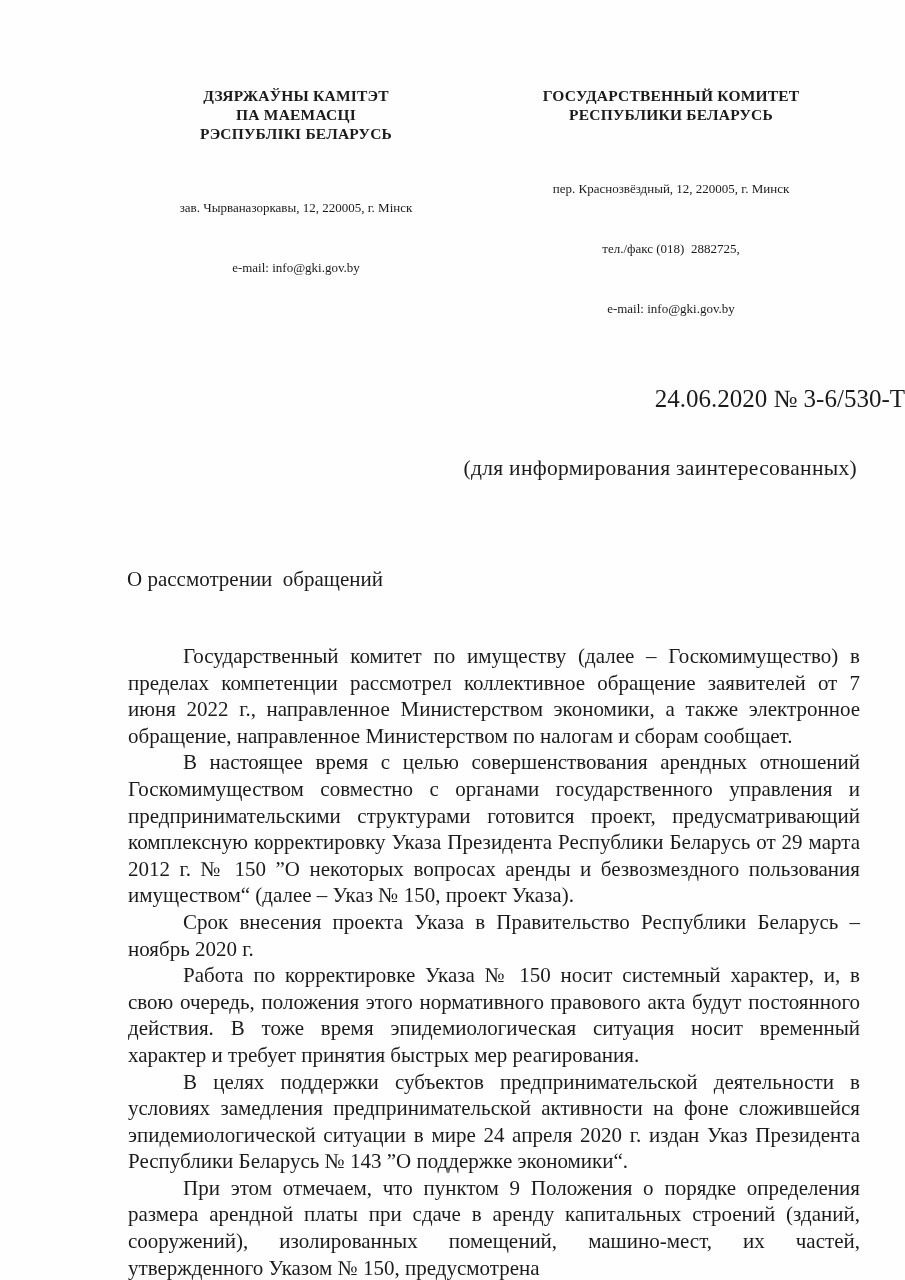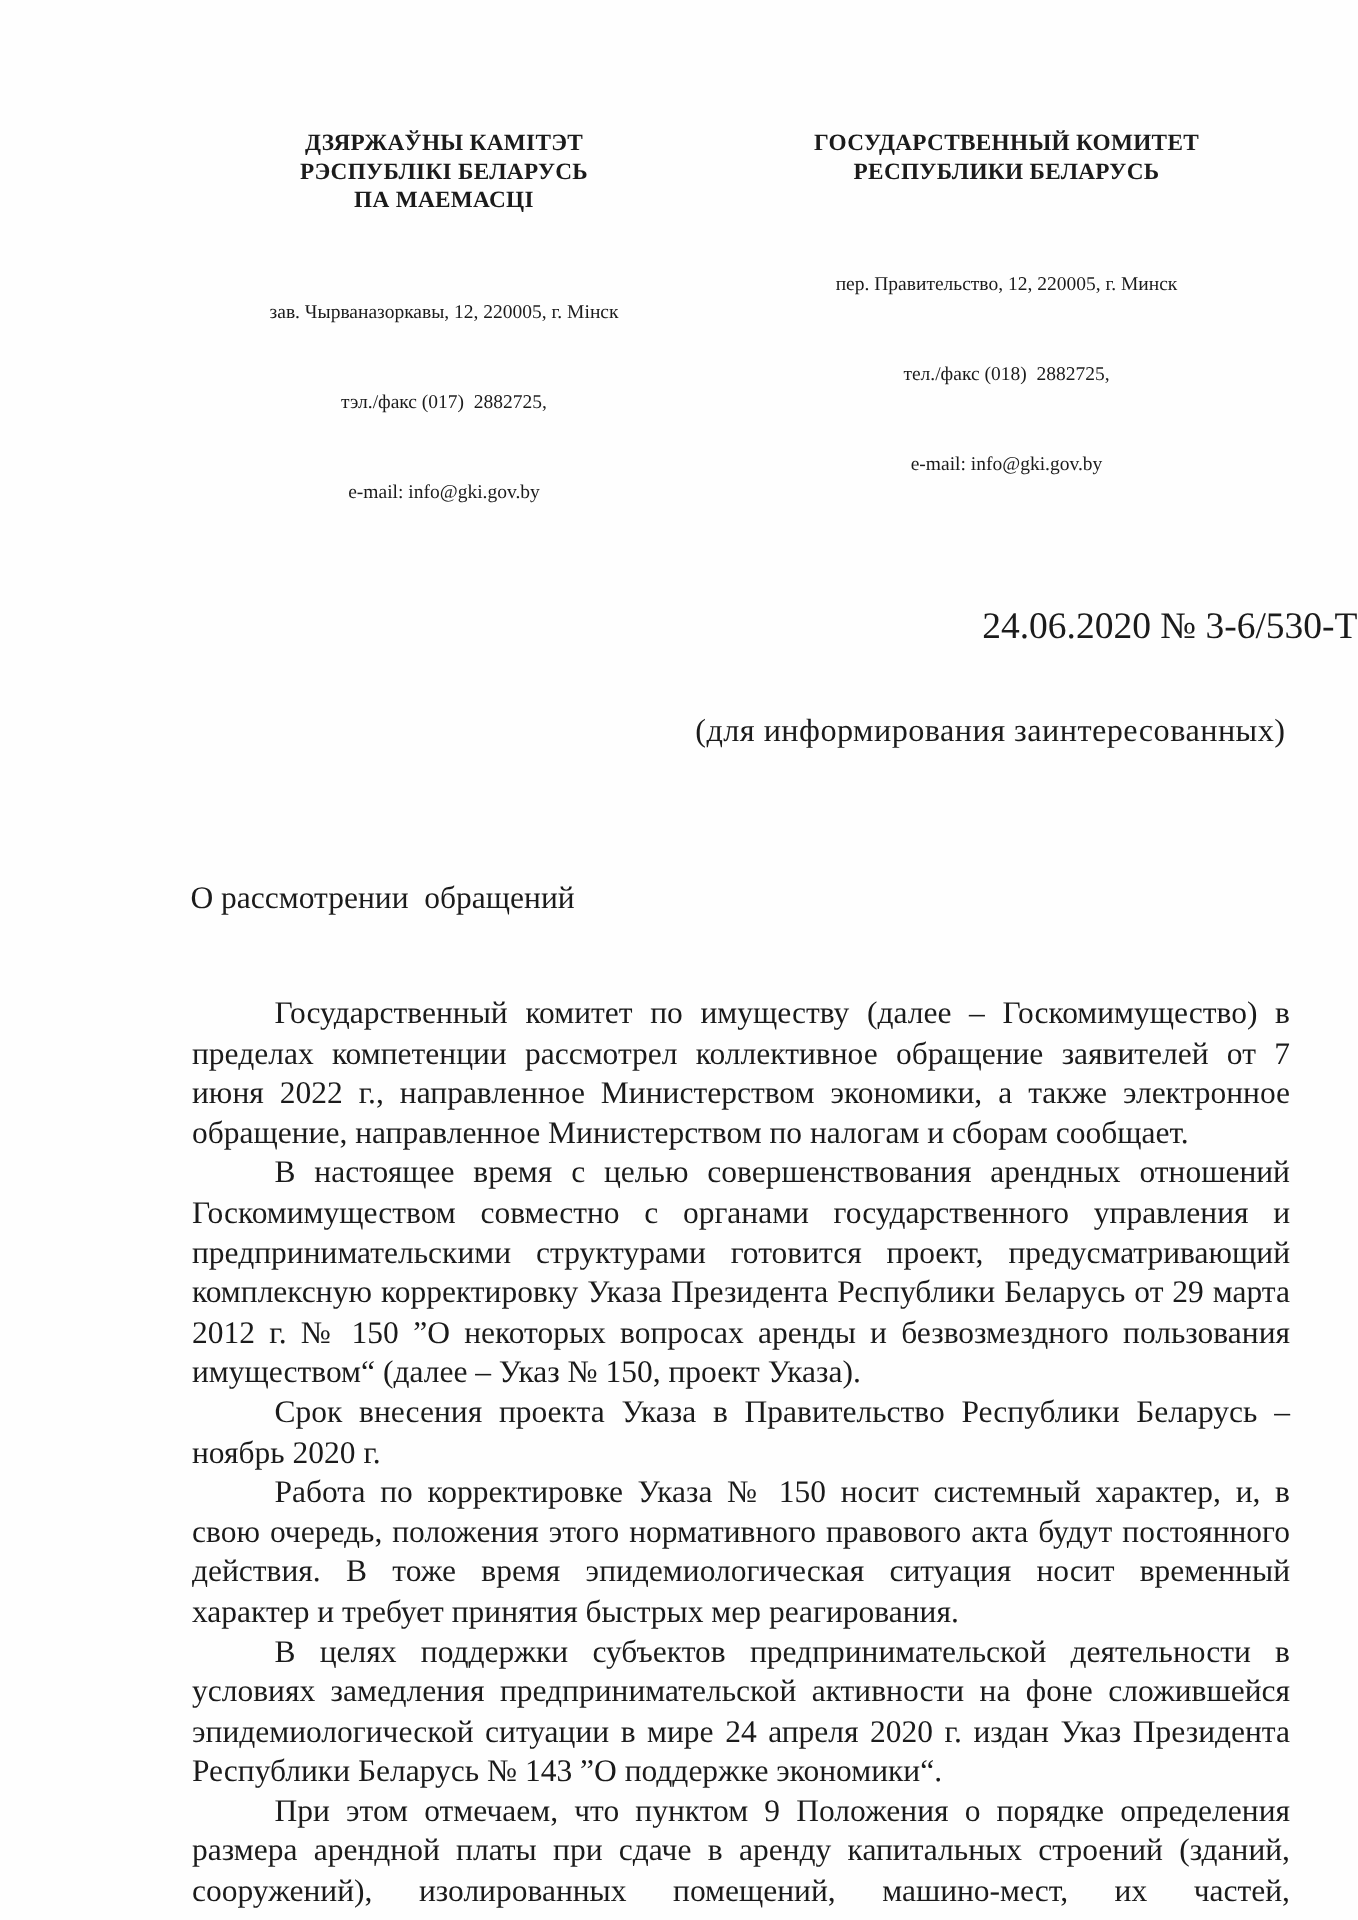--- a/index.html
+++ b/index.html
@@ -78,36 +78,35 @@
 </style>
 </head>
 <body>
 
 <div class="page">
 
   <header class="letterhead">
     <div class="org">
       <div class="org-name">
         <div>ДЗЯРЖАЎНЫ КАМІТЭТ</div>
+        <div>ПА МАЕМАСЦІ</div>
         <div>РЭСПУБЛІКІ БЕЛАРУСЬ</div>
-        <div>ПА МАЕМАСЦІ</div>
       </div>
       <div class="org-address">
         <div>зав. Чырваназоркавы, 12, 220005, г. Мінск</div>
-        <div>тэл./факс (017)  2882725,</div>
         <div>e-mail: info@gki.gov.by</div>
       </div>
     </div>
     <div class="org">
       <div class="org-name">
         <div>ГОСУДАРСТВЕННЫЙ КОМИТЕТ</div>
         <div>РЕСПУБЛИКИ БЕЛАРУСЬ</div>
       </div>
       <div class="org-address">
-        <div>пер. Правительство, 12, 220005, г. Минск</div>
+        <div>пер. Краснозвёздный, 12, 220005, г. Минск</div>
         <div>тел./факс (018)  2882725,</div>
         <div>e-mail: info@gki.gov.by</div>
       </div>
     </div>
   </header>
 
   <div class="ref-line">24.06.2020 № 3-6/530-Т</div>
 
   <div class="addressee">(для информирования заинтересованных)</div>
 

